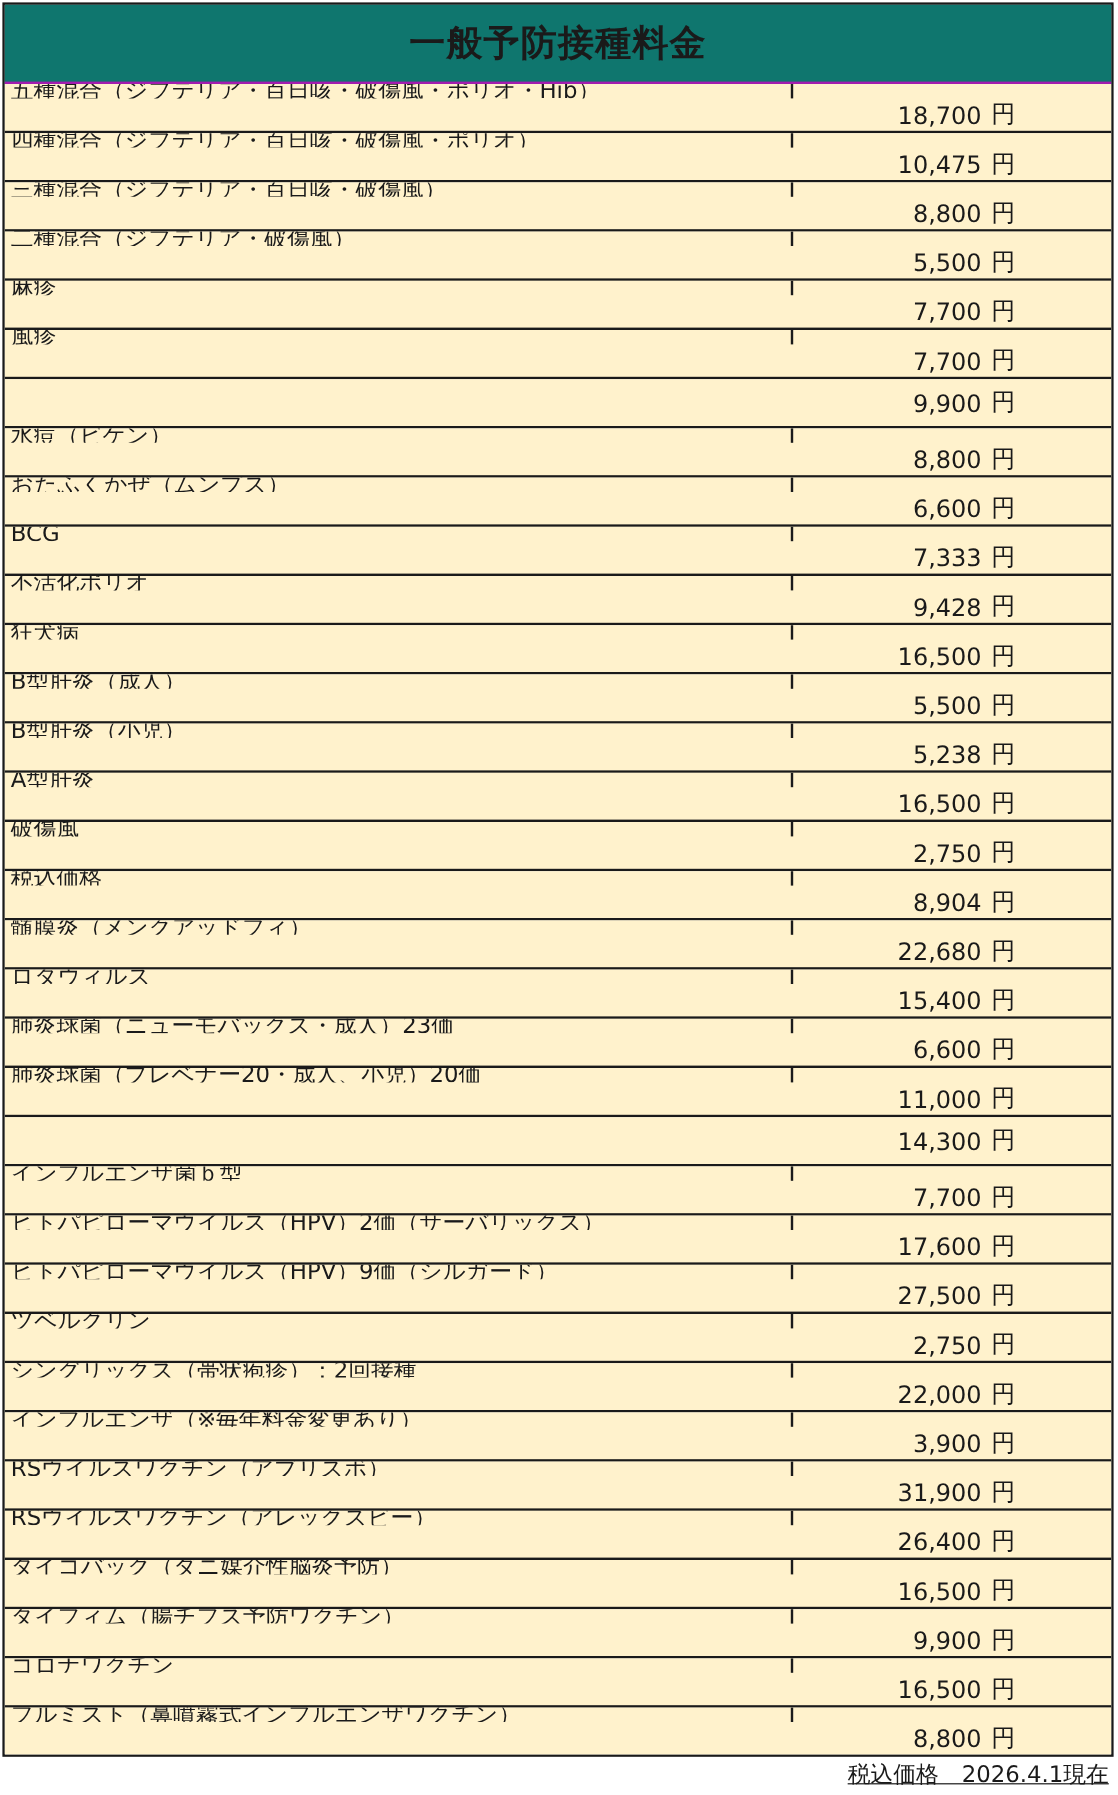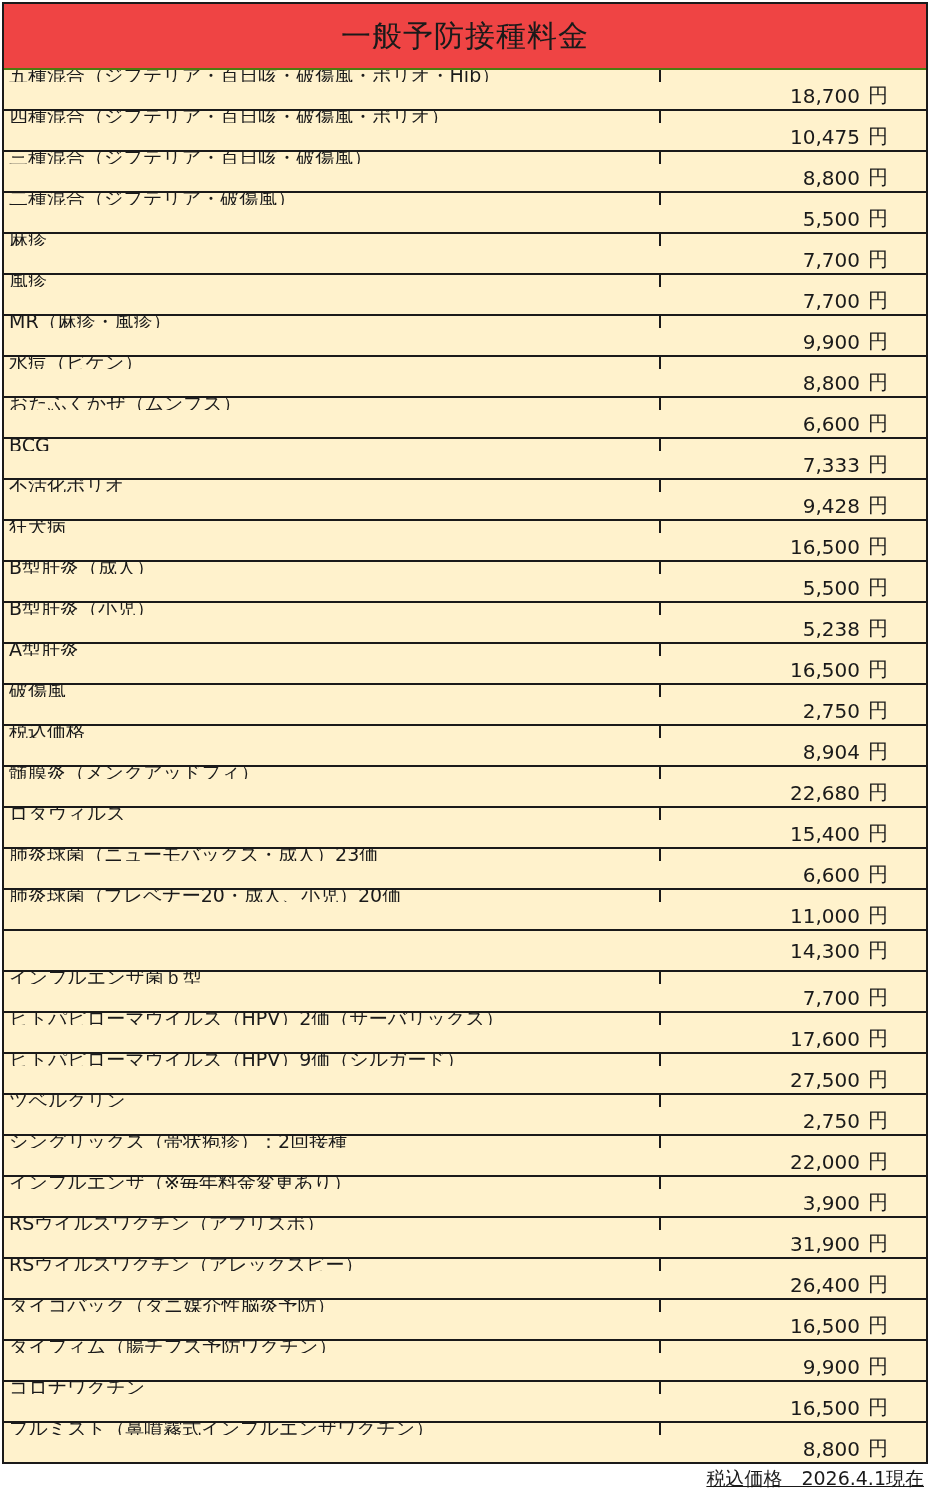--- a/index.html
+++ b/index.html
@@ -1,22 +1,22 @@
 <!DOCTYPE html>
 <html><head>
   <meta charset="utf-8">
   <style>
     html, body { margin: 0; padding: 0; background: #ffffff; }
     body { width: 932px; height: 1496px; position: relative; font-family: "DejaVu Sans", "Liberation Sans", sans-serif; color: #1a1a1a; }
     .table { position: absolute; left: 2px; top: 2px; width: 926px; border: 2px solid #1a1a1a; box-sizing: border-box; }
-    .title { height: 66px; background: #ef4444; border-bottom: 2px solid #4d7c0f; display: flex; align-items: center; justify-content: center; font-size: 30px; letter-spacing: 1px; box-sizing: border-box; }
+    .title { height: 66px; background: #0f766e; border-bottom: 2px solid #a21caf; display: flex; align-items: center; justify-content: center; font-size: 30px; letter-spacing: 1px; box-sizing: border-box; font-weight: bold; }
     .row { display: flex; height: 41px; background: #fff2cc; border-bottom: 2px solid #1a1a1a; box-sizing: border-box; flex-direction: column; }
     .row:last-child { border-bottom: none; height: 39px; }
     .name { width: 657px; border-right: 2px solid #1a1a1a; box-sizing: border-box; padding-left: 5px; display: flex; align-items: center; font-size: 19px; white-space: nowrap; overflow: hidden; }
-    .price { flex: 1; display: flex; align-items: center; justify-content: flex-end; padding-right: 38px; font-size: 20px; white-space: nowrap; }
+    .price { flex: 1; display: flex; align-items: center; justify-content: flex-end; padding-right: 80px; font-size: 20px; white-space: nowrap; }
     .price .yen { margin-left: 8px; }
     .footer { position: absolute; right: 8px; top: 1466px; font-size: 19px; white-space: nowrap; text-decoration: underline; }
   </style>
 </head>
 <body>
 
 <div class="table">
   <div class="title">一般予防接種料金</div>
   <div id="rows">
       <div class="row">
@@ -55,21 +55,20 @@
         </div>
       </div>
       <div class="row">
         <div class="name">風疹</div>
         <div class="price">
           <span>7,700</span>
           <span class="yen">円</span>
         </div>
       </div>
       <div class="row">
-        <div class="name">MR（麻疹・風疹）</div>
         <div class="price">
           <span>9,900</span>
           <span class="yen">円</span>
         </div>
       </div>
       <div class="row">
         <div class="name">水痘（ビケン）</div>
         <div class="price">
           <span>8,800</span>
           <span class="yen">円</span>

